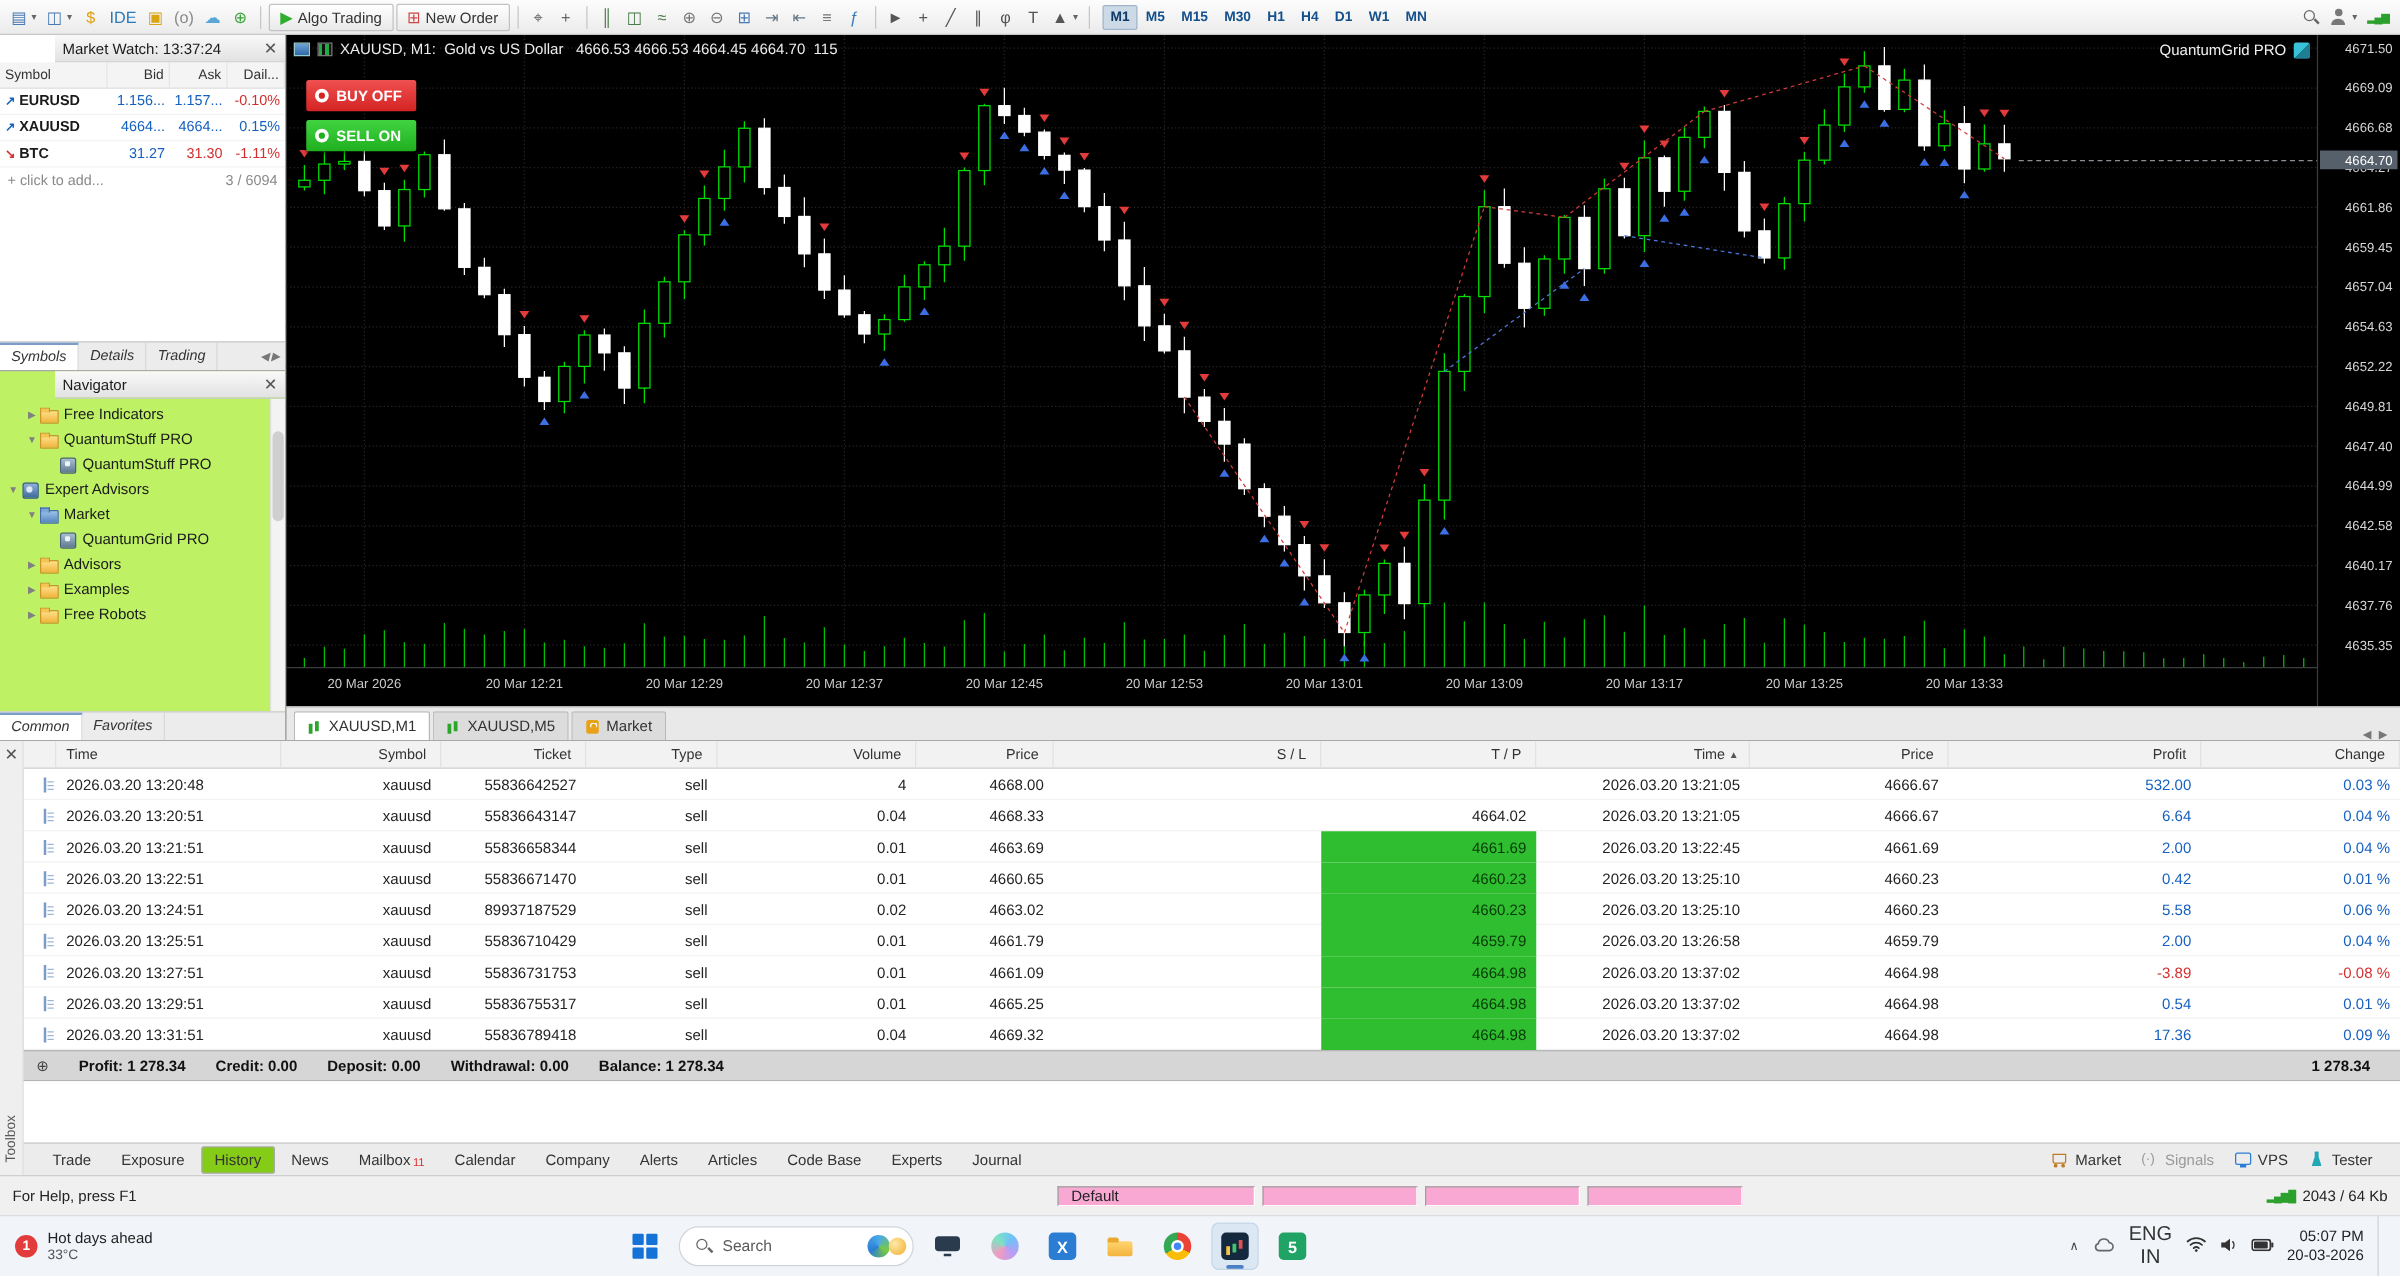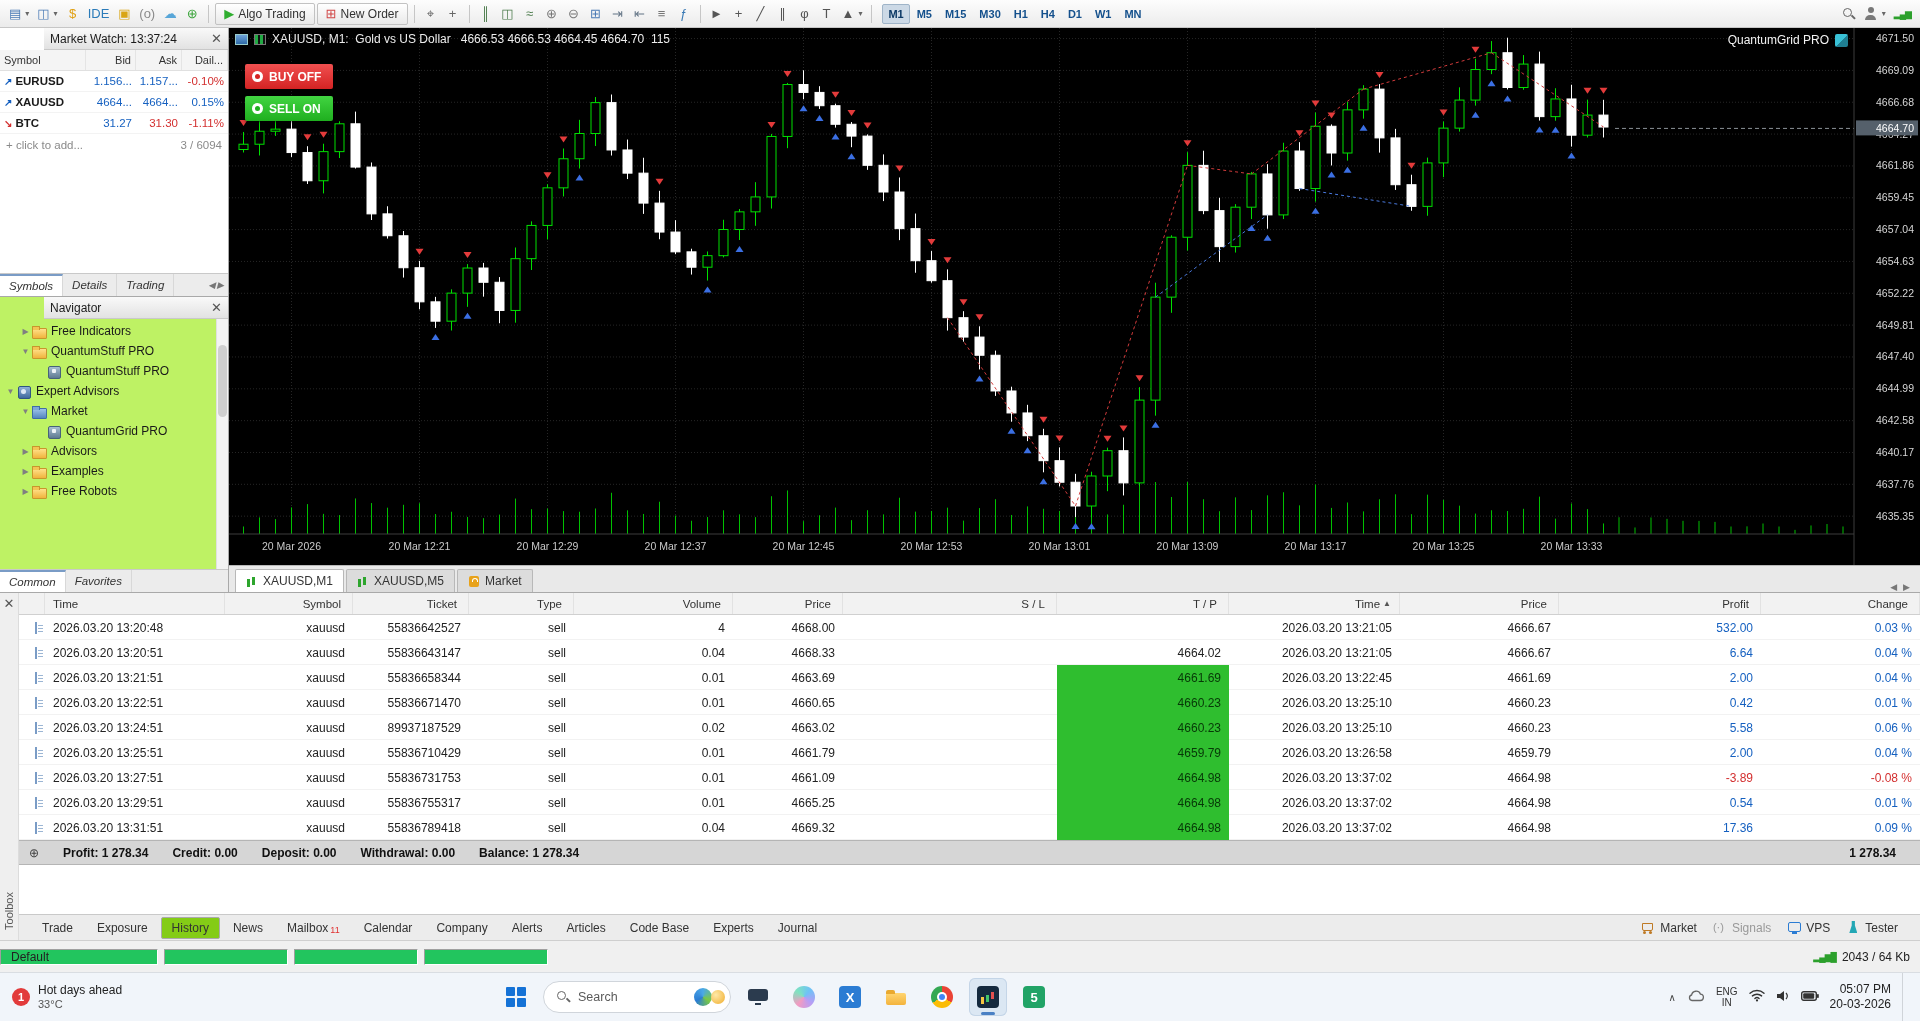--- a/index.html
+++ b/index.html
@@ -136,21 +136,21 @@
   .fi.market::after{content:"";position:absolute;left:2px;bottom:0;width:3px;height:3px;border-radius:50%;background:#bf7a25;box-shadow:6px 0 0 #bf7a25;}
   .fi.signals::before{content:"(\00B7)";position:absolute;left:0;top:0;font-size:11px;color:#999;}
   .fi.vps::before{content:"";position:absolute;left:1px;top:1px;width:11px;height:8px;border:1.5px solid #2b7cd3;border-radius:2px;}
   .fi.vps::after{content:"";position:absolute;left:5px;bottom:0;width:5px;height:2px;background:#2b7cd3;}
   .fi.tester::before{content:"";position:absolute;left:3px;top:0;width:8px;height:12px;background:#23a7b5;
     clip-path:polygon(30% 0,70% 0,70% 38%,100% 100%,0 100%,30% 38%);}
 
   
   .statusbar{height:32px;display:flex;align-items:center;background:#f0f0f0;border-top:1px solid #cfcfcf;font-size:12px;color:#222;}
   .sb-help{width:846px;padding-left:10px;}
-  .sb-cell{height:16px;display:flex;align-items:center;padding:4px 10px;background:#22c55e;
+  .sb-cell{height:16px;display:flex;align-items:center;padding:4px 10px;background:#f9a8d4;
     border:1px solid;border-color:#9f9f9f #ffffff #ffffff #9f9f9f;margin-right:6px;}
   .sb-cell.empty{width:124px;}
   .sb-cell.profile{width:158px;}
   .sb-right{margin-left:auto;display:flex;align-items:center;gap:6px;padding-right:10px;}
 
   
   .taskbar{height:49px;display:flex;align-items:center;background:#f1f5fa;border-top:1px solid #d9dde2;position:relative;}
   .tk-weather{display:flex;align-items:center;gap:8px;padding:0 12px;width:230px;flex:0 0 230px;}
   .wbadge{width:18px;height:18px;border-radius:50%;background:#e23b3b;color:#fff;font-size:11px;font-weight:bold;
     display:flex;align-items:center;justify-content:center;}
@@ -179,21 +179,21 @@
   .ic.chrome{border-radius:50%;background:conic-gradient(#ea4335 0 33%,#fbbc05 0 66%,#34a853 0 100%);}
   .ic.chrome::before{content:"";position:absolute;inset:6px;border-radius:50%;background:#fff;}
   .ic.chrome::after{content:"";position:absolute;inset:8px;border-radius:50%;background:#4285f4;}
   .ic.mt5{background:#14293e;border-radius:4px;}
   .ic.mt5::before{content:"";position:absolute;left:4px;bottom:4px;width:3px;height:7px;background:#f5c542;
     box-shadow:5px -2px 0 #42c56a,10px -5px 0 #e05050;}
   .ic.wps{background:#21a366;border-radius:4px;}
   .ic.wps::before{content:"5";position:absolute;inset:0;display:flex;align-items:center;justify-content:center;color:#fff;font-weight:bold;font-size:13px;}
   .tk-right{margin-left:auto;display:flex;align-items:center;gap:11px;padding-right:14px;}
   .chev{font-size:10px;color:#444;}
-  .lang{display:flex;flex-direction:column;align-items:center;font-size:10px;line-height:1.15;color:#333;}
+  .lang{display:flex;flex-direction:column;align-items:center;font-size:16px;line-height:1.15;color:#333;}
   .clock{display:flex;flex-direction:column;align-items:flex-end;font-size:12px;line-height:1.25;color:#222;}
   .desk-edge{width:4px;height:49px;border-left:1px solid #d0d4d9;}
 </style>
 </head>
 <body>
 
 <div class="screen">
 
   <div class="toolbar">
     <div data-repeat="toolbar.items" style="display:contents">
@@ -1167,20 +1167,21 @@
             </span><span class="tb-ritem">
               <span class="fi tester"></span>
               <span>Tester</span>
             </span></div>
         </div>
       </div>
     </div>
   </div>
 
   <div class="statusbar">
+    <span class="sb-help">For Help, press F1</span>
     <span class="sb-cell profile">Default</span>
     <span class="sb-cell empty"></span>
     <span class="sb-cell empty"></span>
     <span class="sb-cell empty"></span>
     <span class="sb-right">
       <span class="i-conn">▂▄▆█</span>
       <span>2043 / 64 Kb</span>
     </span>
   </div>
 

